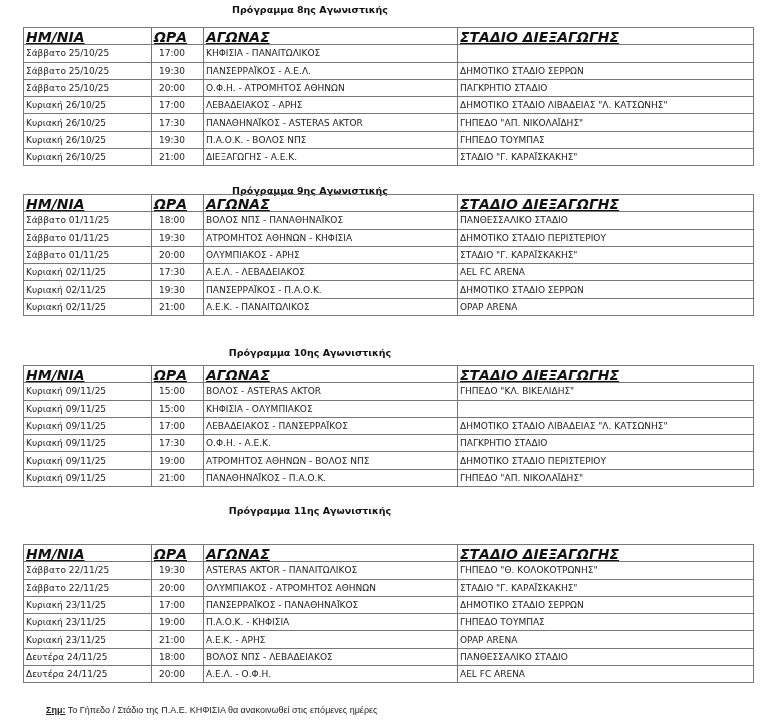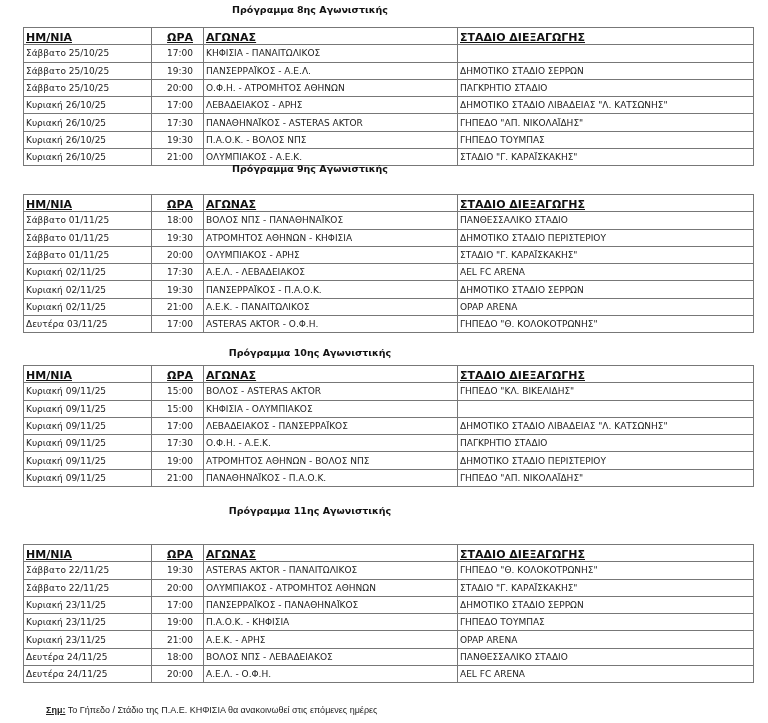--- a/index.html
+++ b/index.html
@@ -16,24 +16,24 @@
     border-collapse: collapse; table-layout: fixed;
     font-size: 9px; color: #222;
     border: 1.5px solid #555;
   }
   table.sched td, table.sched th {
     border: 1px solid #777; padding: 0 0 0 2px; height: 16.3px;
     white-space: nowrap; overflow: hidden; text-align: left; font-weight: normal;
     line-height: 16px;
   }
   table.sched th {
-    font-weight: bold; text-decoration: underline; font-size: 11px; color: #111;
-    vertical-align: bottom; line-height: 13px;
-  }
-  table.sched th.c-time, table.sched td.c-time { text-align: right; padding-right: 10px; }
+    font-weight: bold; text-decoration: underline; font-size: 14px; color: #111;
+    vertical-align: bottom; line-height: 13px; font-style: italic;
+  }
+  table.sched th.c-time, table.sched td.c-time { text-align: right; padding-right: 18px; }
   col.c1 { width: 128px; }
   col.c2 { width: 52px; }
   col.c3 { width: 254px; }
   col.c4 { width: 296px; }
   .note {
     position: absolute; left: 25px; top: 705px; font-size: 9px; color: #222;
     font-family: "Liberation Sans", sans-serif;
   }
   .note .lbl { font-weight: bold; text-decoration: underline; margin-left: 21px; }
 </style>
@@ -89,27 +89,27 @@
       </tr>
       <tr>
         <td>Κυριακή 26/10/25</td>
         <td class="c-time">19:30</td>
         <td>Π.Α.Ο.Κ. - ΒΟΛΟΣ ΝΠΣ</td>
         <td>ΓΗΠΕΔΟ ΤΟΥΜΠΑΣ</td>
       </tr>
       <tr>
         <td>Κυριακή 26/10/25</td>
         <td class="c-time">21:00</td>
-        <td>ΟΛΥΜΠΙΑΚΟΣ - Α.Ε.Κ.</td>
+        <td>ΔΙΕΞΑΓΩΓΗΣ - Α.Ε.Κ.</td>
         <td>ΣΤΑΔΙΟ "Γ. ΚΑΡΑΪΣΚΑΚΗΣ"</td>
       </tr>
     </tbody>
 </table>
 
-<div class="round-title" style="top:163px;">Πρόγραμμα 9ης Αγωνιστικής</div>
+<div class="round-title" style="top:185px;">Πρόγραμμα 9ης Αγωνιστικής</div>
 <table class="sched" style="top:194px;">
   <colgroup>
       <col class="c1">
       <col class="c2">
       <col class="c3">
       <col class="c4">
     </colgroup>
   <thead>
       <tr>
     <th>ΗΜ/ΝΙΑ</th>
@@ -148,26 +148,20 @@
         <td class="c-time">19:30</td>
         <td>ΠΑΝΣΕΡΡΑΪΚΟΣ - Π.Α.Ο.Κ.</td>
         <td>ΔΗΜΟΤΙΚΟ ΣΤΑΔΙΟ ΣΕΡΡΩΝ</td>
       </tr>
       <tr>
         <td>Κυριακή 02/11/25</td>
         <td class="c-time">21:00</td>
         <td>Α.Ε.Κ. - ΠΑΝΑΙΤΩΛΙΚΟΣ</td>
         <td>OPAP ARENA</td>
       </tr>
-      <tr>
-        <td>Δευτέρα 03/11/25</td>
-        <td class="c-time">17:00</td>
-        <td>ASTERAS AKTOR - Ο.Φ.Η.</td>
-        <td>ΓΗΠΕΔΟ "Θ. ΚΟΛΟΚΟΤΡΩΝΗΣ"</td>
-      </tr>
     </tbody>
 </table>
 
 <div class="round-title" style="top:347px;">Πρόγραμμα 10ης Αγωνιστικής</div>
 <table class="sched" style="top:365px;">
   <colgroup>
       <col class="c1">
       <col class="c2">
       <col class="c3">
       <col class="c4">

